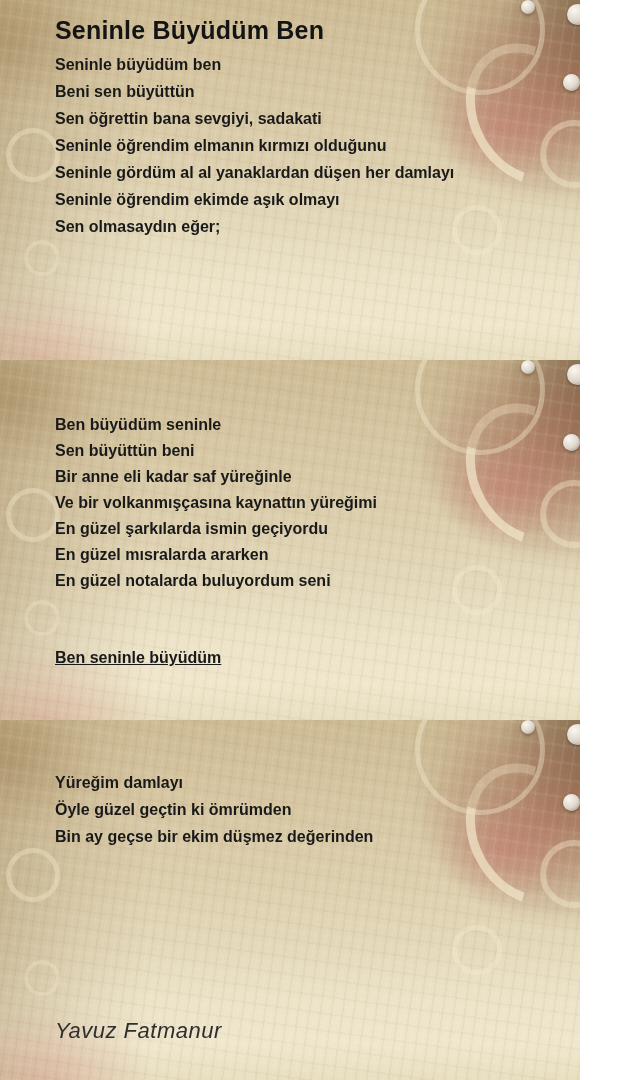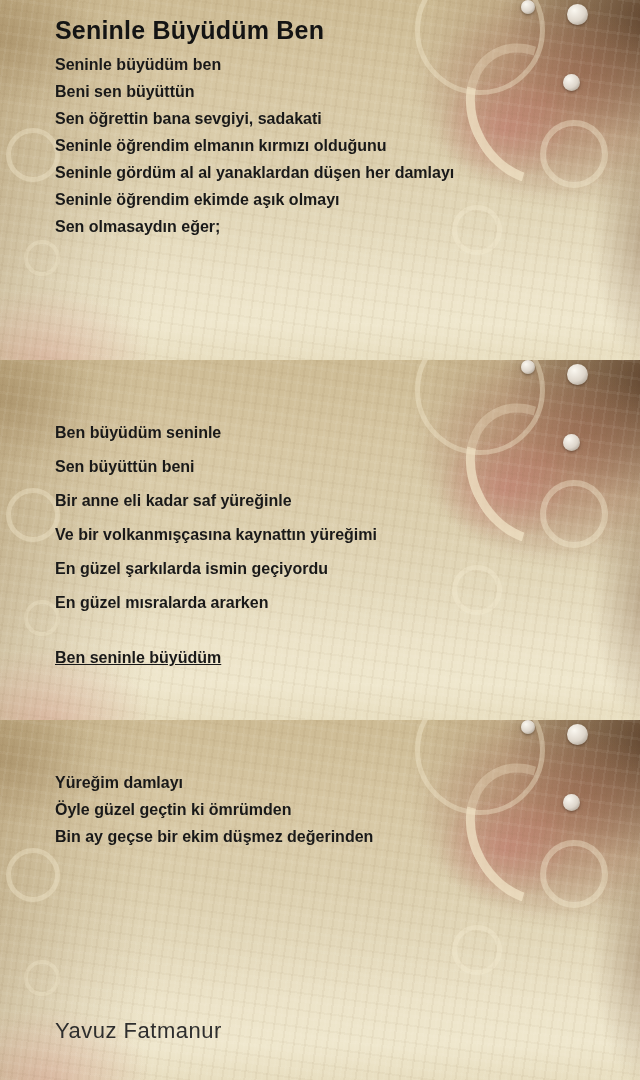--- a/index.html
+++ b/index.html
@@ -1,20 +1,20 @@
 <!DOCTYPE html>
 <html><head>
 <meta charset="utf-8">
 <style>
   html, body { margin: 0; padding: 0; }
   body { width: 640px; height: 1080px; overflow: hidden; font-family: "Liberation Sans", sans-serif; }
 
   .page {
     position: relative;
-    width: 640px;
+    width: 580px;
     height: 1080px;
     overflow: hidden;
     background: #d6c5a0;
   }
 
   
   .tile {
     position: absolute;
     left: 0;
     width: 640px;
@@ -107,30 +107,31 @@
   .stanza p {
     margin: 0;
     font-size: 16px;
     font-weight: 700;
     color: #191919;
     white-space: nowrap;
   }
   .stanza-1 { top: 51px; }
   .stanza-1 p { line-height: 27px; }
   .stanza-2 { top: 412px; }
-  .stanza-2 p { line-height: 26px; margin-top: 8px; }
+  .stanza-2 p { line-height: 26px; }
   .stanza-3 { top: 645px; }
   .stanza-3 p { line-height: 26px; text-decoration: underline; }
   .stanza-4 { top: 769px; }
   .stanza-4 p { line-height: 27px; }
 
   .poem-author {
     position: absolute;
     left: 55px; top: 1018px;
     font-size: 22px;
+    font-style: italic;
     font-weight: 400;
     color: #2e2e2e;
     letter-spacing: 0.5px;
   }
 </style>
 </head>
 <body>
 
 <div class="page">
 
@@ -182,20 +183,21 @@
       <p>Sen olmasaydın eğer;</p>
     </div>
 
     <div class="stanza stanza-2">
       <p>Ben büyüdüm seninle</p>
       <p>Sen büyüttün beni</p>
       <p>Bir anne eli kadar saf yüreğinle</p>
       <p>Ve bir volkanmışçasına kaynattın yüreğimi</p>
       <p>En güzel şarkılarda ismin geçiyordu</p>
       <p>En güzel mısralarda ararken</p>
+      <p>En güzel notalarda buluyordum seni</p>
     </div>
 
     <div class="stanza stanza-3">
       <p>Ben seninle büyüdüm</p>
     </div>
 
     <div class="stanza stanza-4">
       <p>Yüreğim damlayı</p>
       <p>Öyle güzel geçtin ki ömrümden</p>
       <p>Bin ay geçse bir ekim düşmez değerinden</p>

